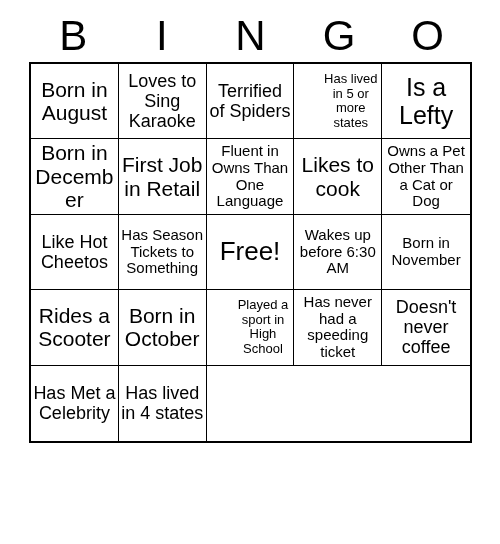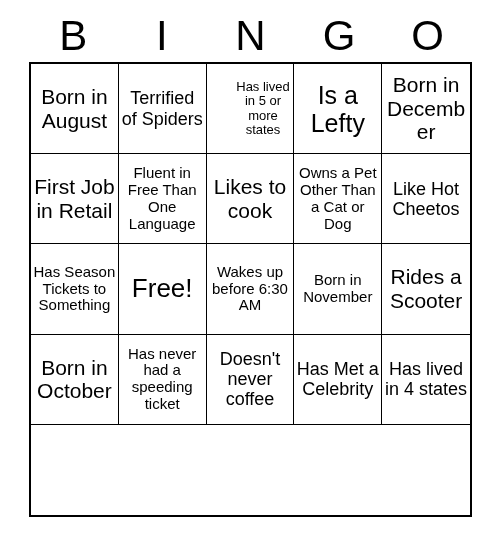--- a/index.html
+++ b/index.html
@@ -41,21 +41,21 @@
     letter-spacing: 0px;
     color: #000000;
     user-select: none;
   }
   
   #bingo-grid {
     position: absolute;
     left: 29px;
     top: 62px;
     width: 443px;
-    height: 455px;
+    height: 381px;
     box-sizing: border-box;
     border-top: 2px solid #000;
     border-left: 2px solid #000;
     border-right: 2px solid #000;
     border-bottom: 2px solid #000;
     display: grid;
     grid-template-columns: repeat(5, 1fr);
     grid-template-rows: repeat(5, 1fr);
     background: #ffffff;
   }
@@ -100,36 +100,39 @@
     <div class="header-letter">G</div>
     <div class="header-letter">O</div>
   </div>
 
   <div id="bingo-grid">
 
   <div class="bingo-cell">
         <span class="cell-text fs-lg">Born in August</span>
       </div>
       <div class="bingo-cell">
+        <span class="cell-text fs-md">Loves to Sing Karaoke</span>
+      </div>
+      <div class="bingo-cell">
         <span class="cell-text fs-md">Terrified of Spiders</span>
       </div>
       <div class="bingo-cell">
         <span class="cell-text fs-xs">Has lived in 5 or more states</span>
       </div>
       <div class="bingo-cell">
         <span class="cell-text fs-xl">Is a Lefty</span>
       </div>
       <div class="bingo-cell">
         <span class="cell-text fs-lg">Born in December</span>
       </div>
       <div class="bingo-cell">
         <span class="cell-text fs-lg">First Job in Retail</span>
       </div>
       <div class="bingo-cell">
-        <span class="cell-text fs-sm">Fluent in Free Than One Language</span>
+        <span class="cell-text fs-sm">Fluent in Owns Than One Language</span>
       </div>
       <div class="bingo-cell">
         <span class="cell-text fs-lg">Likes to cook</span>
       </div>
       <div class="bingo-cell">
         <span class="cell-text fs-sm">Owns a Pet Other Than a Cat or Dog</span>
       </div>
       <div class="bingo-cell">
         <span class="cell-text fs-md">Like Hot Cheetos</span>
       </div>
@@ -145,20 +148,23 @@
       <div class="bingo-cell">
         <span class="cell-text fs-sm">Born in November</span>
       </div>
       <div class="bingo-cell">
         <span class="cell-text fs-lg">Rides a Scooter</span>
       </div>
       <div class="bingo-cell">
         <span class="cell-text fs-lg">Born in October</span>
       </div>
       <div class="bingo-cell">
+        <span class="cell-text fs-xs">Played a sport in High School</span>
+      </div>
+      <div class="bingo-cell">
         <span class="cell-text fs-sm">Has never had a speeding ticket</span>
       </div>
       <div class="bingo-cell">
         <span class="cell-text fs-md">Doesn't never coffee</span>
       </div>
       <div class="bingo-cell">
         <span class="cell-text fs-md">Has Met a Celebrity</span>
       </div>
       <div class="bingo-cell">
         <span class="cell-text fs-md">Has lived in 4 states</span>

